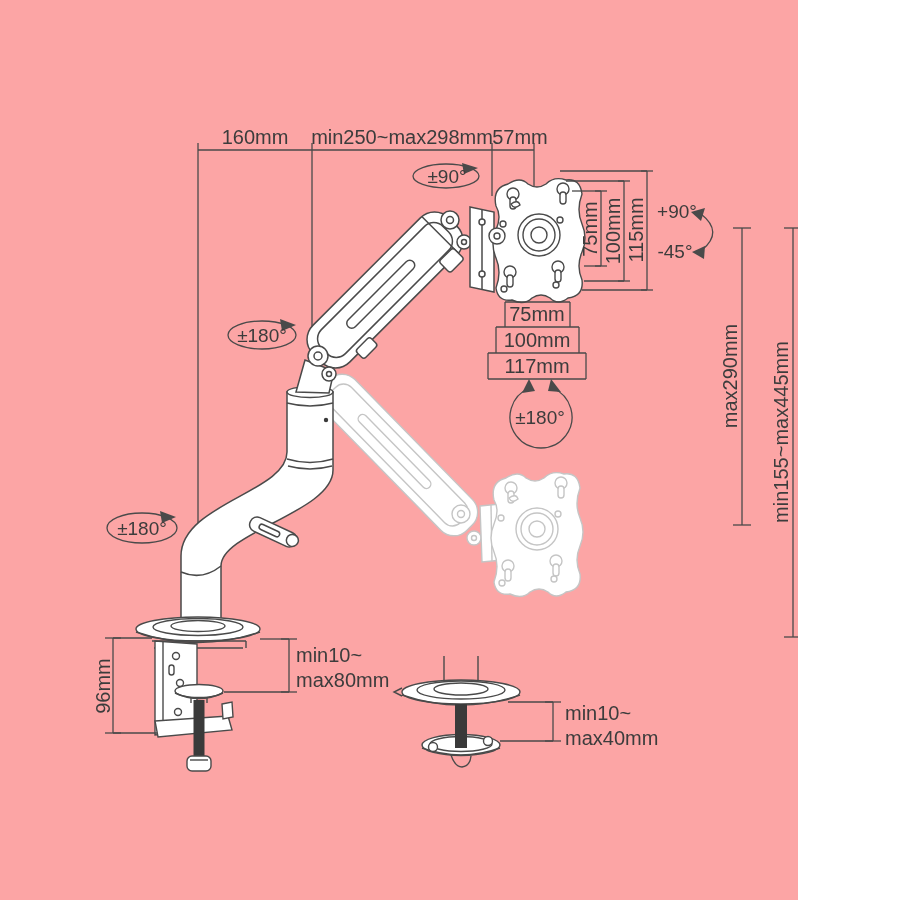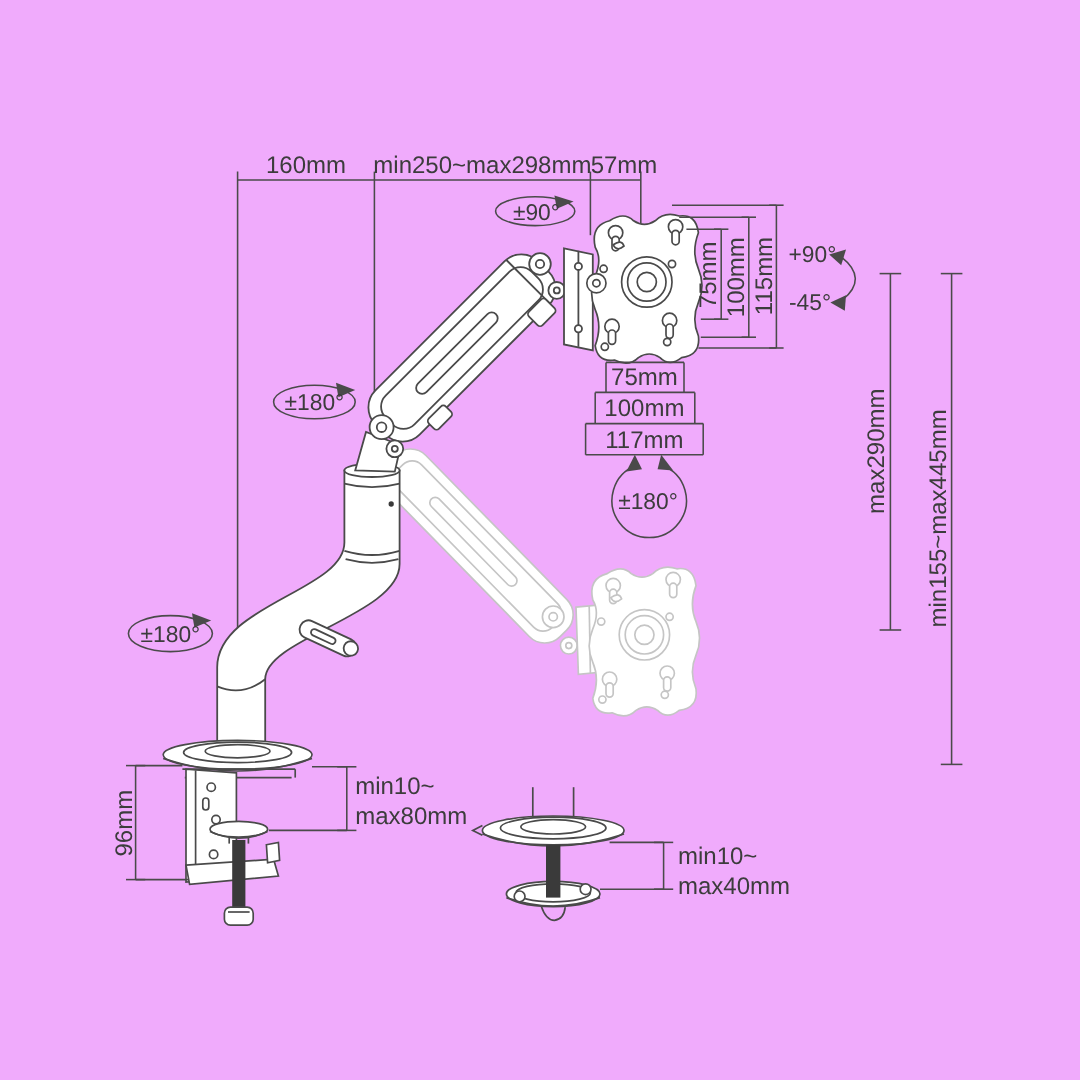--- a/index.html
+++ b/index.html
@@ -1,16 +1,16 @@
 <!DOCTYPE html>
 <html><head>
 <meta charset="utf-8">
 <style>
   html,body{margin:0;padding:0;background:#ffffff;}
-  .stage{position:relative;width:900px;height:900px;background:#f0abfc;overflow:hidden;
+  .stage{position:relative;width:798px;height:900px;background:#fca5a5;overflow:hidden;
          font-family:"Liberation Sans", sans-serif;}
   svg{position:absolute;left:0;top:0;}
   svg text{font-family:"Liberation Sans", sans-serif;font-size:20px;fill:#3c3c3c;}
   svg text.small{font-size:19px;}
 </style>
 </head>
 <body>
 
 <div class="stage">
 <svg width="900" height="900" viewBox="0 0 900 900">

